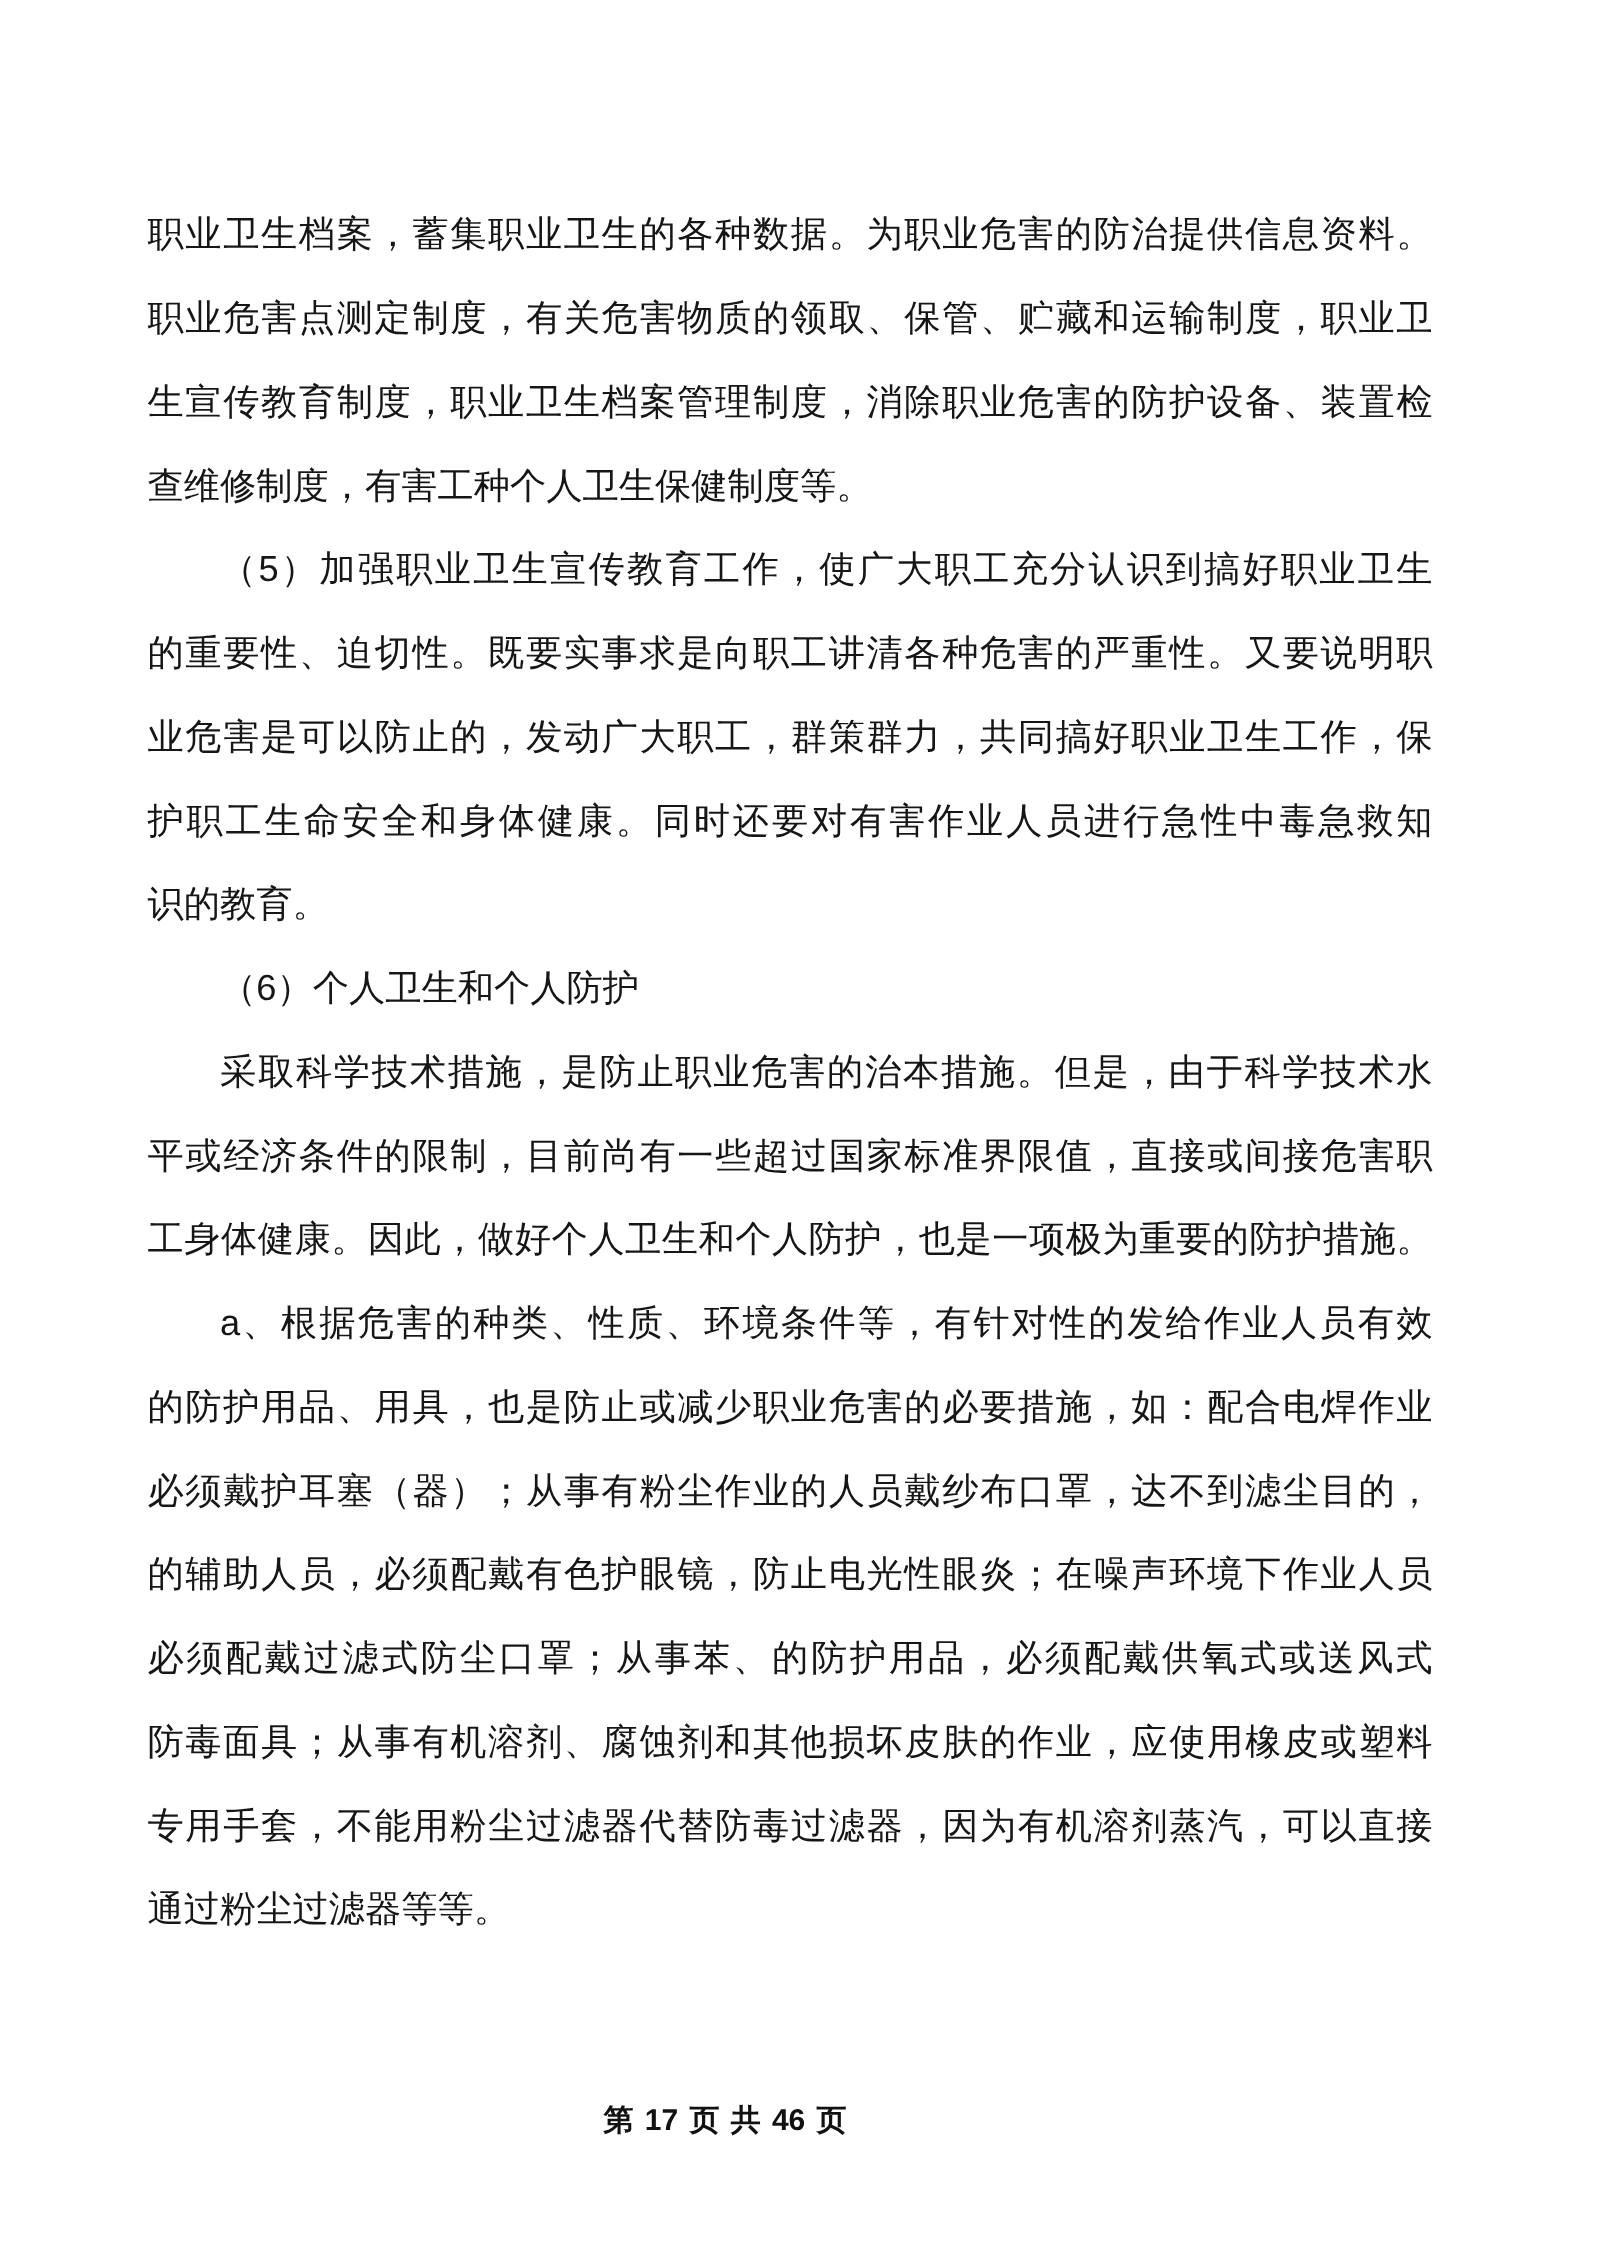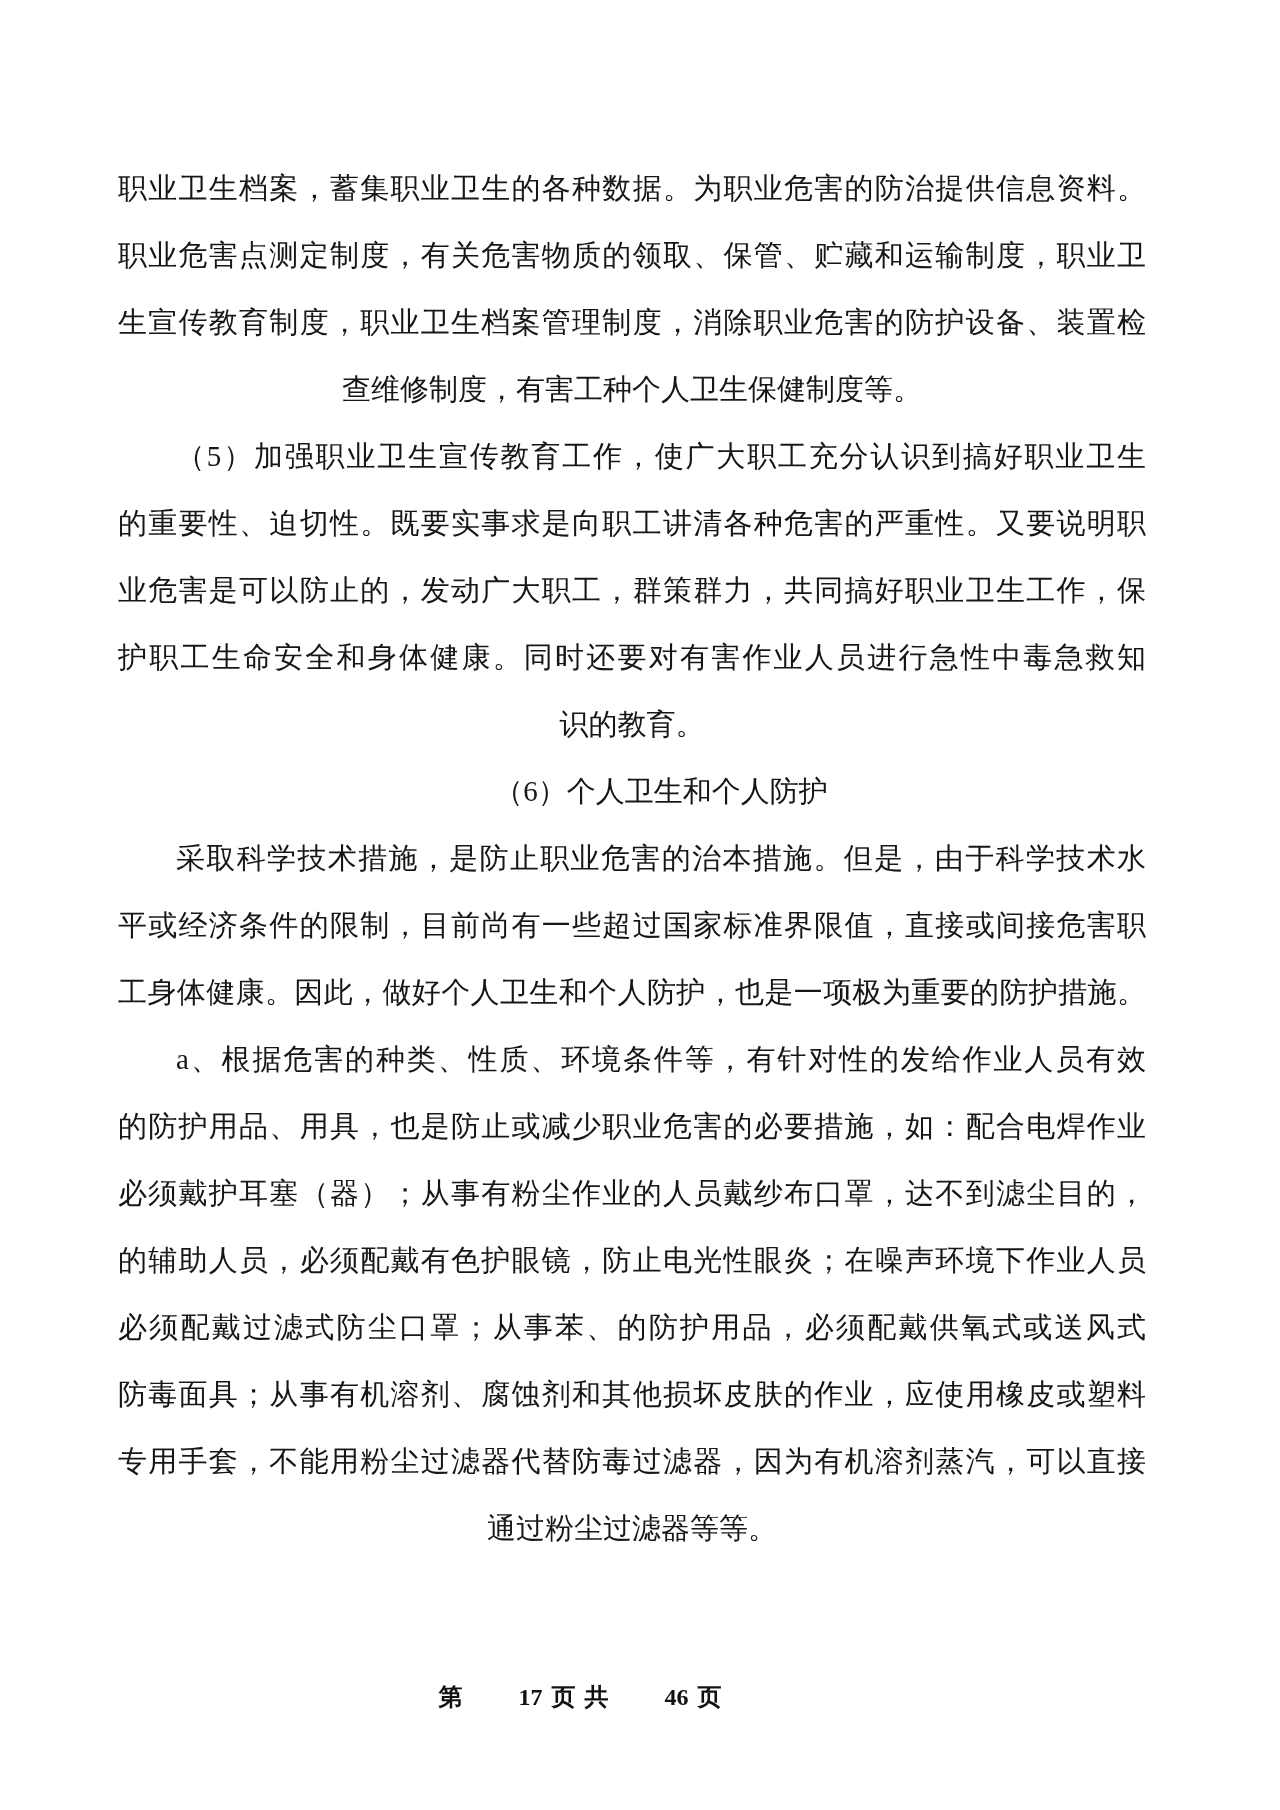--- a/index.html
+++ b/index.html
@@ -8,34 +8,34 @@
     width: 1280px;
     height: 1810px;
     background: #ffffff;
   }
   .page {
     position: relative;
     width: 1280px;
     height: 1810px;
     background: #ffffff;
     overflow: hidden;
-    font-family: Liberation Serif, serif;
+    font-family: Liberation Sans, sans-serif;
     color: #161616;
   }
   .body-text {
     position: absolute;
     left: 118px;
     top: 155px;
     width: 1028px;
     font-size: 29px;
     line-height: 67px;
   }
   .line {
     width: 100%;
-    text-align: center;
+    text-align: left;
   }
   .line.fill {
     text-align: justify;
     text-align-last: justify;
     text-justify: inter-character;
   }
   .line.indent {
     text-indent: 2em;
   }
   .footer {
@@ -48,21 +48,20 @@
     display: flex;
     justify-content: center;
     align-items: center;
     gap: 9px;
     font-size: 24px;
     font-weight: bold;
     color: #111111;
   }
   .footer .num {
     font-weight: bold;
-    margin-left: 47px;
   }
 </style>
 </head>
 <body>
 
 <div class="page">
 
   <div class="body-text" id="body-text">
       <div class="line fill">职业卫生档案，蓄集职业卫生的各种数据。为职业危害的防治提供信息资料。</div>
       <div class="line fill">职业危害点测定制度，有关危害物质的领取、保管、贮藏和运输制度，职业卫</div>

